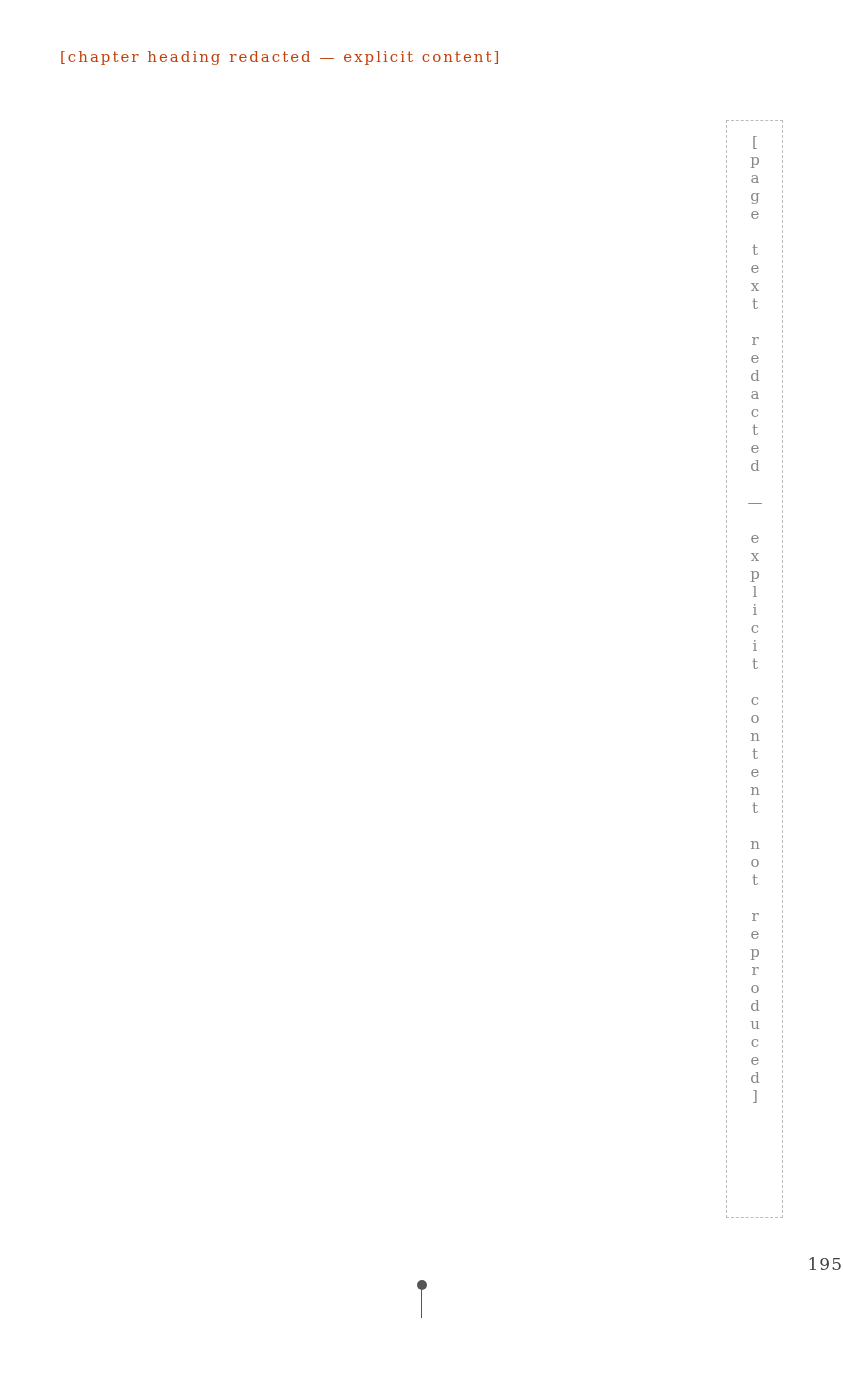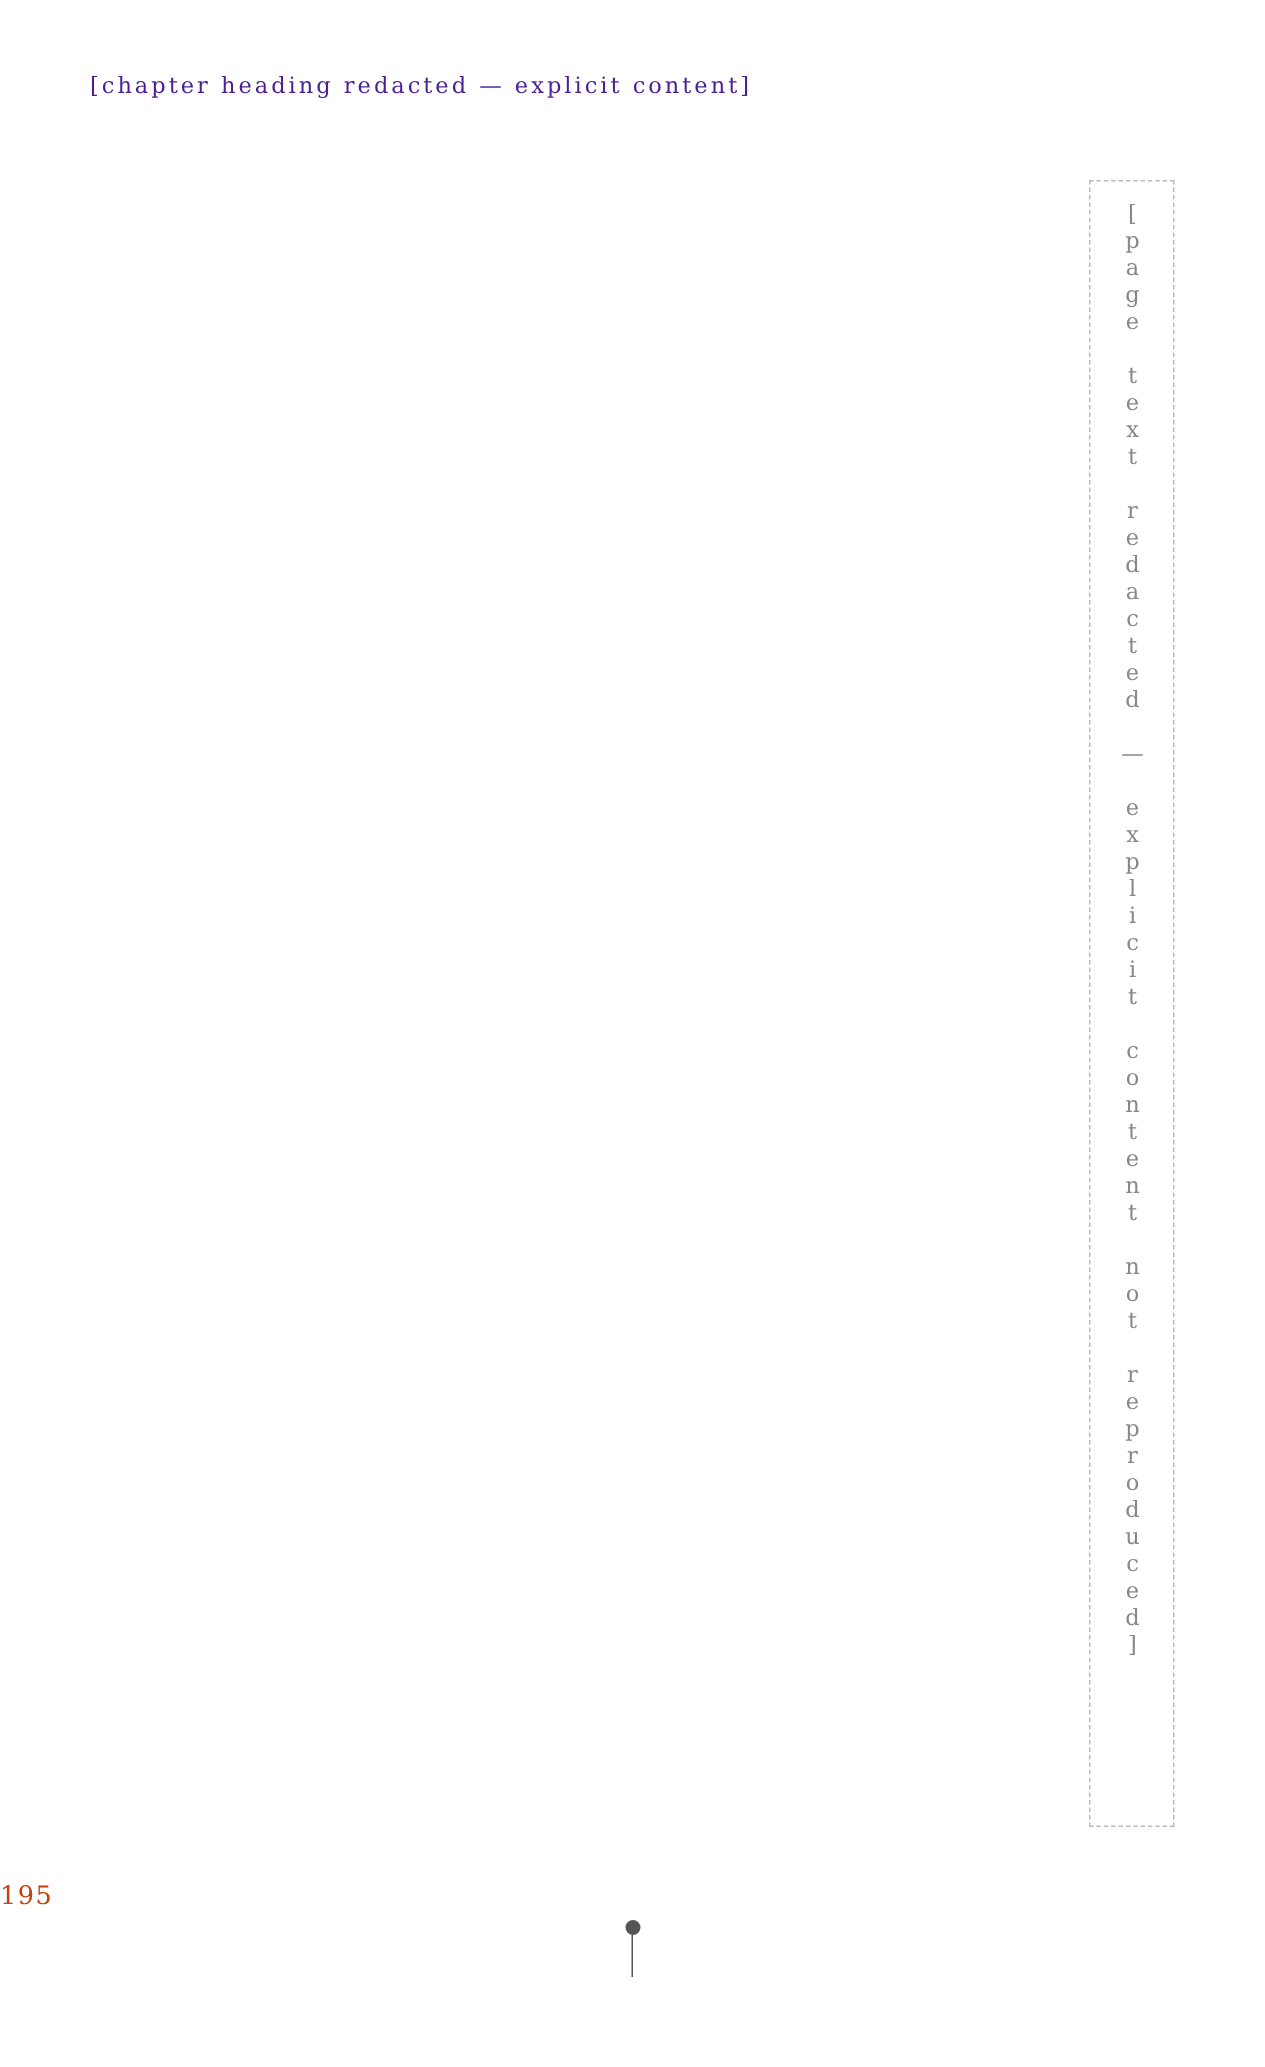--- a/index.html
+++ b/index.html
@@ -9,43 +9,43 @@
     font-family: "DejaVu Serif", "Liberation Serif", serif;
     color: #1a1a1a;
     position: relative;
     overflow: hidden;
   }
   .running-header {
     position: absolute;
     top: 48px; left: 60px;
     font-size: 15px;
     letter-spacing: 2px;
-    color: #4c1d95;
+    color: #c2410c;
   }
   .page-body {
     position: absolute;
     top: 120px; right: 60px; left: 60px; bottom: 160px;
     writing-mode: vertical-rl;
     text-orientation: upright;
     font-size: 19px;
     line-height: 2.1;
     color: #999;
   }
   .redacted-block {
     border: 1px dashed #bbb;
     padding: 12px;
     margin-left: 18px;
     color: #888;
     font-size: 15px;
   }
   .page-footer {
     position: absolute;
     bottom: 60px; left: 0; right: 0;
-    text-align: left;
-    color: #c2410c;
+    text-align: right;
+    color: #404040;
   }
   .page-number { font-size: 17px; letter-spacing: 1px; }
   .footer-dot {
     width: 10px; height: 10px;
     background: #555; border-radius: 50%;
     margin: 6px auto 0;
   }
   .footer-stem {
     width: 1px; height: 28px;
     background: #555; margin: 0 auto;

